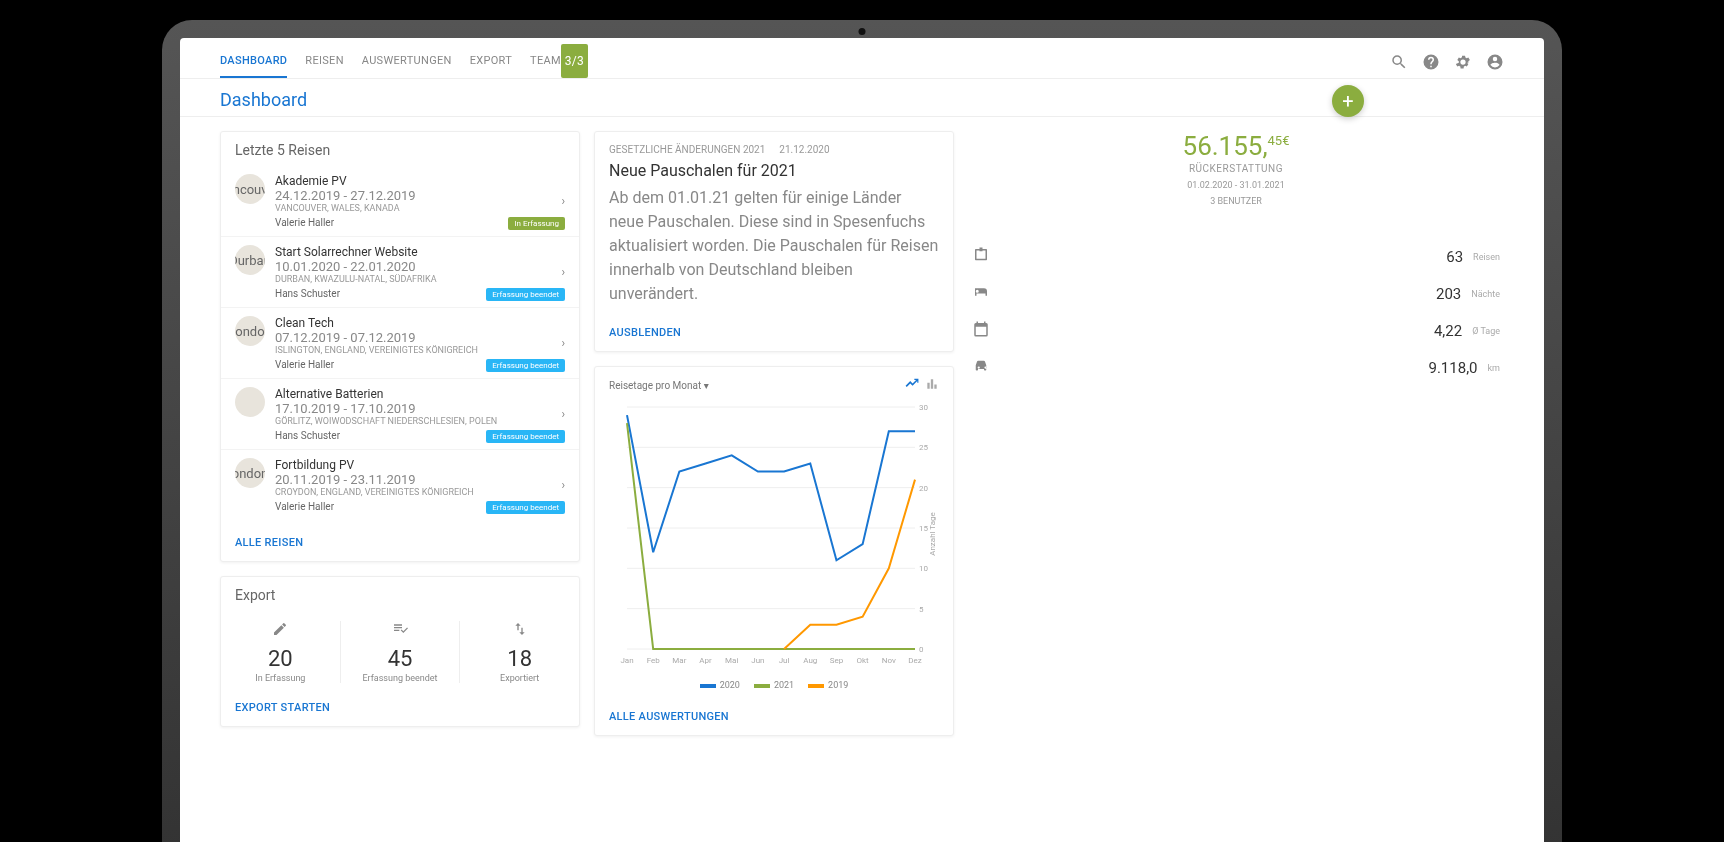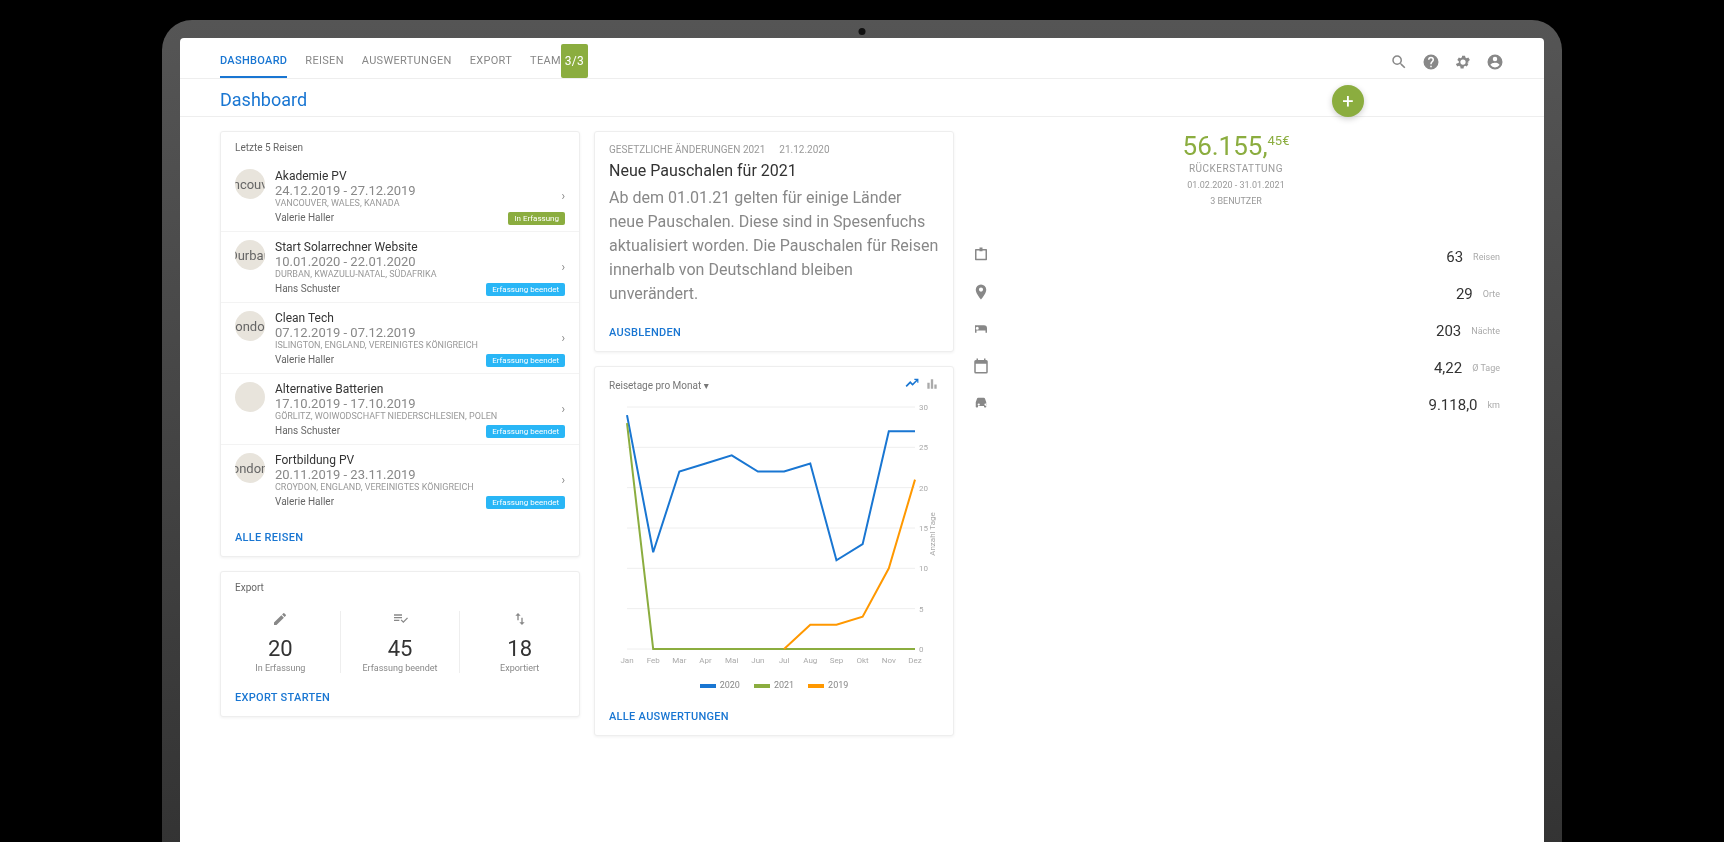--- a/index.html
+++ b/index.html
@@ -23,21 +23,21 @@
 .page-title { padding: 10px 40px 6px; font-size:18px; color:#1976d2; border-bottom:1px solid #eee; position:relative; }
 .fab { position:absolute; right:180px; top:6px; width:32px; height:32px; border-radius:50%; background:#8bad3f; color:#fff; display:flex; align-items:center; justify-content:center; font-size:20px; box-shadow:0 2px 6px rgba(0,0,0,.2); cursor:pointer; }
 
 .content { display:flex; gap:14px; padding:14px 40px; flex:1; overflow:auto; }
 .col { display:flex; flex-direction:column; gap:14px; }
 .col-left { width:360px; }
 .col-mid { width:360px; }
 .col-right { flex:1; min-width:160px; }
 
 .card { background:#fff; border:1px solid #eee; border-radius:3px; box-shadow:0 1px 3px rgba(0,0,0,.06); }
-.card-header { padding:10px 14px 4px; font-size:10px; color:#666; }
+.card-header { padding:10px 14px 4px; font-size:14px; color:#666; }
 .card-body { padding:4px 0; }
 .card-link { padding:12px 14px; color:#1976d2; font-size:11px; font-weight:500; cursor:pointer; letter-spacing:.3px; }
 
 .trip { display:flex; align-items:flex-start; padding:8px 14px; gap:10px; position:relative; cursor:pointer; border-top:1px solid #f3f3f3; }
 .trip:first-child { border-top:none; }
 .trip-avatar { width:30px; height:30px; border-radius:50%; background:#e8e4dc; display:flex; align-items:center; justify-content:center; font-size:13px; color:#666; flex-shrink:0; overflow:hidden; }
 .trip-info { flex:1; min-width:0; }
 .trip-title { font-size:12px; color:#333; }
 .trip-dates { font-size:13px; color:#888; }
 .trip-loc { font-size:9px; color:#999; }
@@ -294,27 +294,20 @@
           <div class="stats" id="stats">
                 <div class="stat-row">
                   <span class="sicon"><svg viewBox="0 0 24 24">
                       <path d="M10 4V2h4v2h5a1 1 0 011 1v13a1 1 0 01-1 1H5a1 1 0 01-1-1V5a1 1 0 011-1h5zm0 2H6v11h12V6h-4v1h-4V6z"></path>
                     </svg></span>
   <span class="sval">63</span>
   <span class="sunit">Reisen</span>
                 </div>
                 <div class="stat-row">
                   <span class="sicon"><svg viewBox="0 0 24 24">
-                      <path d="M12 2a7 7 0 00-7 7c0 5.25 7 13 7 13s7-7.75 7-13a7 7 0 00-7-7zm0 9.5A2.5 2.5 0 1112 6a2.5 2.5 0 010 5.5z"></path>
-                    </svg></span>
-  <span class="sval">29</span>
-  <span class="sunit">Orte</span>
-                </div>
-                <div class="stat-row">
-                  <span class="sicon"><svg viewBox="0 0 24 24">
                       <path d="M4 7v10h2v-3h12v3h2V11a4 4 0 00-4-4H4zm3 2a2 2 0 110 4 2 2 0 010-4z"></path>
                     </svg></span>
   <span class="sval">203</span>
   <span class="sunit">Nächte</span>
                 </div>
                 <div class="stat-row">
                   <span class="sicon"><svg viewBox="0 0 24 24">
                       <path d="M19 4h-1V2h-2v2H8V2H6v2H5a2 2 0 00-2 2v14a2 2 0 002 2h14a2 2 0 002-2V6a2 2 0 00-2-2zm0 16H5V9h14v11z"></path>
                     </svg></span>
   <span class="sval">4,22</span>

